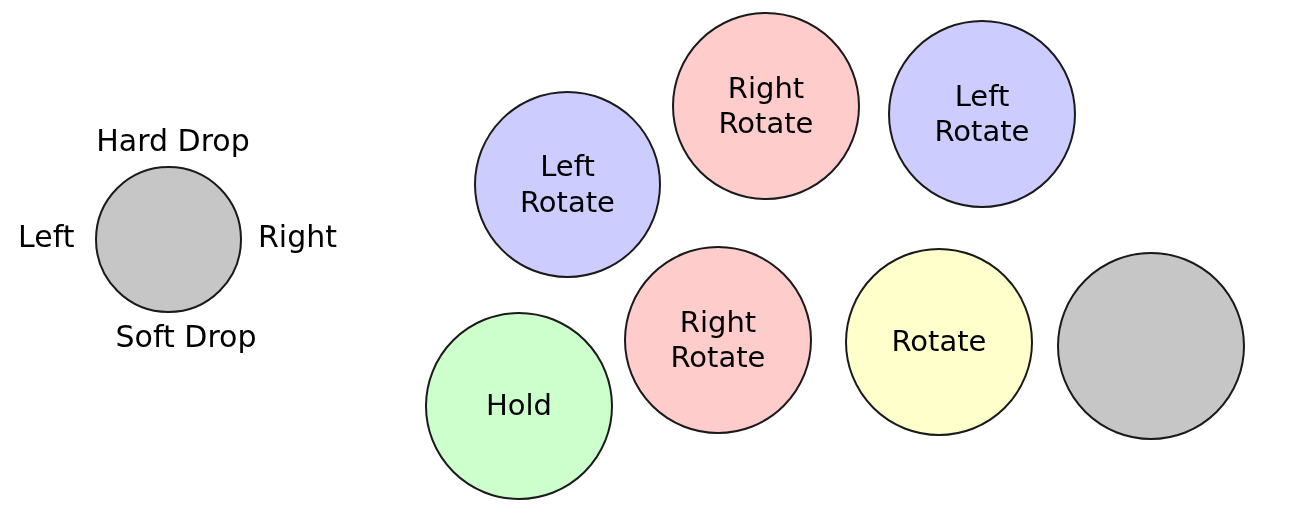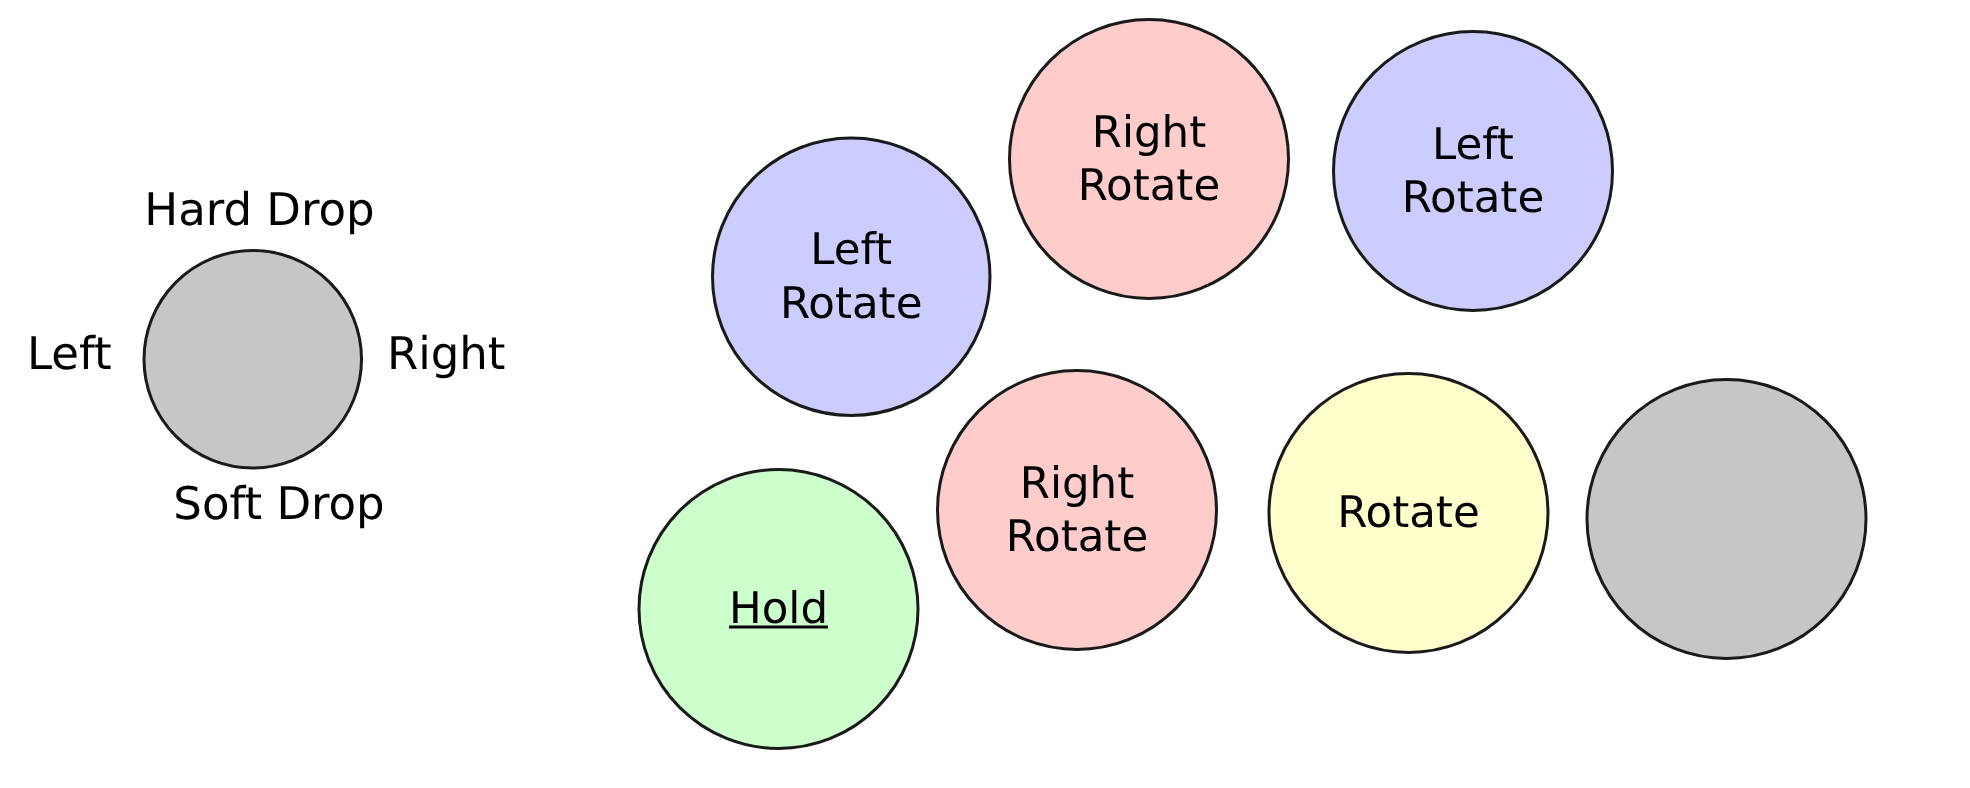--- a/index.html
+++ b/index.html
@@ -69,21 +69,21 @@
   <div class="circle" style="left:474px; top:91px; width:187px; height:187px; background:#ccccff; font-size:29px;">Left
 Rotate</div>
 
   <div class="circle" style="left:672px; top:12px; width:188px; height:188px; background:#ffcccc; font-size:29px;">Right
 Rotate</div>
 
   <div class="circle" style="left:888px; top:20px; width:188px; height:188px; background:#ccccff; font-size:29px;">Left
 Rotate</div>
 
 
-  <div class="circle" style="left:425px; top:312px; width:188px; height:188px; background:#ccffcc; font-size:29px;text-decoration:underline;">Hold</div>
+  <div class="circle" style="left:425px; top:312px; width:188px; height:188px; background:#ccffcc; font-size:29px;">Hold</div>
 
   <div class="circle" style="left:624px; top:246px; width:188px; height:188px; background:#ffcccc; font-size:29px;">Right
 Rotate</div>
 
   <div class="circle" style="left:845px; top:248px; width:188px; height:188px; background:#ffffcc; font-size:29px;">Rotate</div>
 
   <div class="circle" style="left:1057px; top:252px; width:188px; height:188px; background:#c6c6c6; font-size:29px;"></div>
 
 </div>
 

